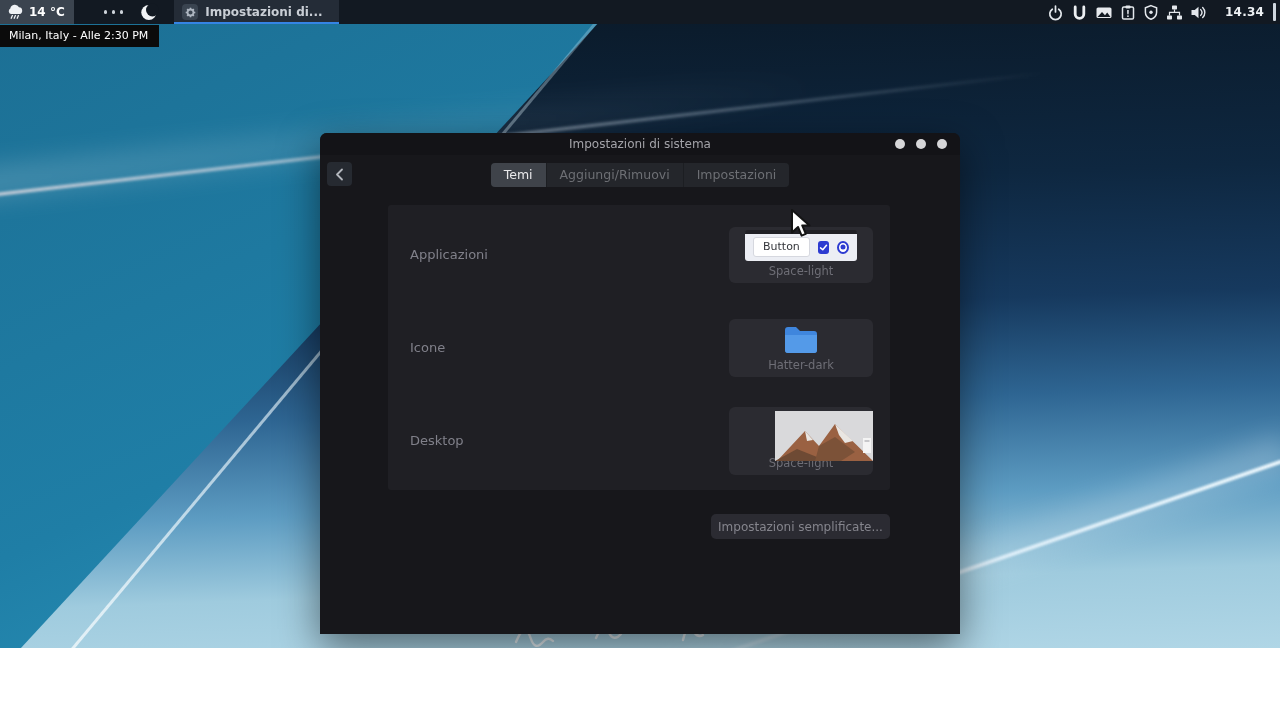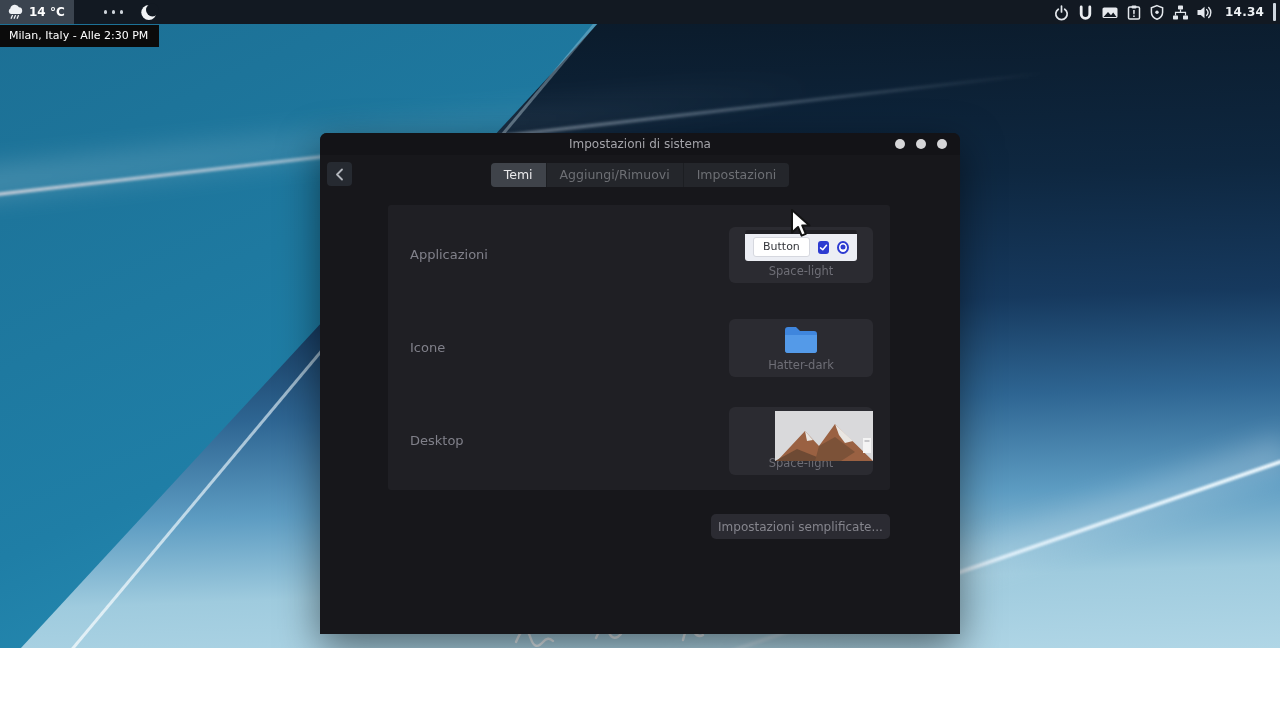--- a/index.html
+++ b/index.html
@@ -36,21 +36,21 @@
     padding:0 9px 0 6px; color:#ffffff; font-size:12px; font-weight:bold; }
   .menu-dots { margin-left:30px; display:flex; gap:4.5px; align-items:center; }
   .menu-dots i { width:3.5px; height:3.5px; border-radius:50%; background:#cdd3da; }
   .moon-wrap { margin-left:17px; display:flex; align-items:center; }
   .win-btn { margin-left:15px; height:24px; display:flex; align-items:center; gap:7px;
     padding:0 16px 0 8px; background:#242c37; box-shadow:inset 0 -2px 0 #3584e4;
     color:#c9ced5; font-size:12px; font-weight:600; }
   .win-btn .mini-gear { width:16px; height:16px; border-radius:4px; background:#3a4450;
     display:flex; align-items:center; justify-content:center; }
   .tray { margin-left:auto; display:flex; align-items:center; gap:7px; padding-right:4px; }
-  .tray .clock { color:#eef1f4; font-size:12px; font-weight:bold; margin-left:4px; letter-spacing:.2px; }
+  .tray .clock { color:#eef1f4; font-size:12px; font-weight:bold; margin-left:10px; letter-spacing:.2px; }
   .edge-strip { width:3px; height:18px; background:#cfd7df; border-radius:1px; margin-left:2px; }
 
   .tooltip { position:absolute; left:0; top:25px; z-index:60; background:#0b0b0b;
     color:#ffffff; font-size:11px; padding:4px 11px 5px 9px; white-space:nowrap; }
 
   
   .window { position:absolute; left:320px; top:133px; width:640px; height:501px; z-index:20;
     background:#17171b; box-shadow:0 14px 40px rgba(0,0,0,.5); border-radius:7px 7px 0 0; }
   .titlebar { height:22px; background:#131317; border-radius:7px 7px 0 0;
     display:flex; align-items:center; justify-content:center; position:relative; }
@@ -163,20 +163,38 @@
         <i></i>
         <i></i>
         <i></i>
       </div>
     <div class="moon-wrap">
       <svg width="19" height="19" viewBox="0 0 18 18">
         <circle cx="8.4" cy="9" r="7.2" fill="#f2f4f6"></circle>
         <circle cx="11.8" cy="6.6" r="6.1" fill="#121922"></circle>
       </svg>
     </div>
+    <div class="win-btn">
+      <span class="mini-gear">
+        <svg width="11" height="11" viewBox="0 0 24 24">
+          <g stroke="#aeb6c0" stroke-width="3.2">
+            <line x1="12" y1="1.5" x2="12" y2="6"></line>
+              <line x1="12" y1="18" x2="12" y2="22.5"></line>
+            <line x1="1.5" y1="12" x2="6" y2="12"></line>
+              <line x1="18" y1="12" x2="22.5" y2="12"></line>
+            <line x1="4.6" y1="4.6" x2="7.8" y2="7.8"></line>
+              <line x1="16.2" y1="16.2" x2="19.4" y2="19.4"></line>
+            <line x1="4.6" y1="19.4" x2="7.8" y2="16.2"></line>
+              <line x1="16.2" y1="7.8" x2="19.4" y2="4.6"></line>
+          </g>
+          <circle cx="12" cy="12" r="6.5" fill="none" stroke="#aeb6c0" stroke-width="4"></circle>
+        </svg>
+      </span>
+      <span>Impostazioni di...</span>
+    </div>
     <div class="tray">
       <svg width="17" height="17" viewBox="0 0 17 17">
         <path d="M5.3 5.2 a5.7 5.7 0 1 0 6.4 0" fill="none" stroke="#e3e7ec" stroke-width="1.7" stroke-linecap="round"></path>
         <line x1="8.5" y1="2" x2="8.5" y2="8" stroke="#e3e7ec" stroke-width="1.7" stroke-linecap="round"></line>
       </svg>
       <svg width="17" height="17" viewBox="0 0 17 17">
         <path d="M4.2 3 v7 a4.3 4.3 0 0 0 8.6 0 V3" fill="none" stroke="#eceff2" stroke-width="2.8" stroke-linecap="round"></path>
       </svg>
       <svg width="18" height="17" viewBox="0 0 18 17">
         <rect x="1.5" y="3.5" width="15" height="10.5" rx="1.6" fill="#e6e9ed"></rect>

